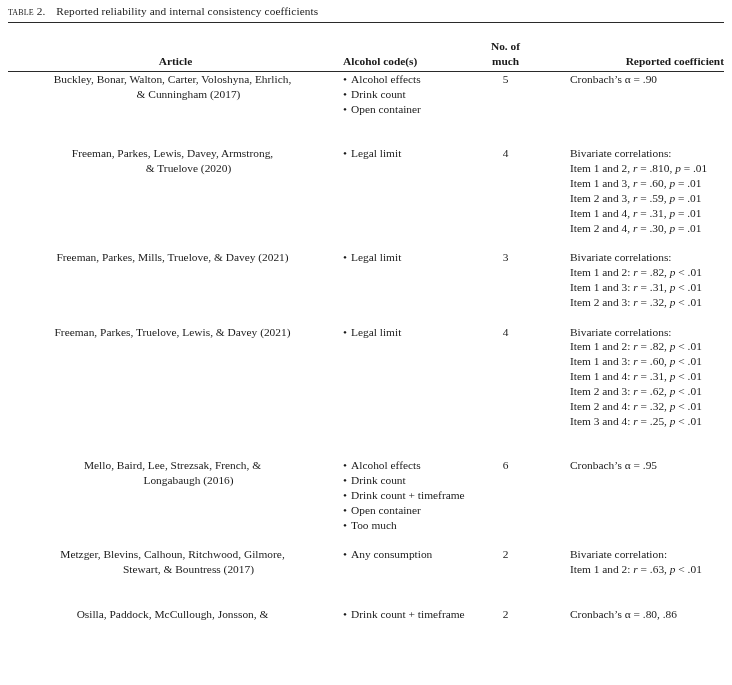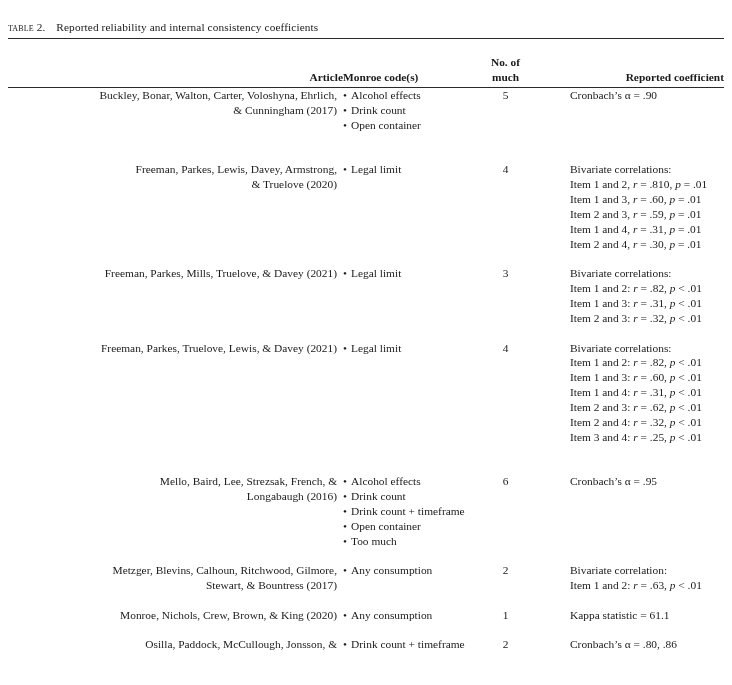--- a/index.html
+++ b/index.html
@@ -12,21 +12,21 @@
     height: 685px;
     font-family: "Liberation Serif", "DejaVu Serif", serif;
     color: #1a1a1a;
     overflow: hidden;
   }
   .table-wrap {
     position: relative;
     width: 732px;
     height: 685px;
     box-sizing: border-box;
-    padding: 16px 8px;
+    padding: 0 8px;
   }
 
   
   .caption {
     font-size: 11.3px;
     line-height: 14px;
     padding-top: 4px;
     white-space: nowrap;
     letter-spacing: 0.01em;
   }
@@ -61,33 +61,33 @@
   table.t2 col.c-measure  { width: 110px; }
   table.t2 col.c-items    { width: 105px; }
   table.t2 col.c-coef     { width: 166px; }
 
   thead th {
     font-weight: bold;
     vertical-align: bottom;
     padding: 0 0 3px 0;
     line-height: 14.6px;
   }
-  th.h-article { text-align: right; }
+  th.h-article { text-align: center; }
   th.h-measure { text-align: left; padding-left: 0; }
   th.h-items   { text-align: center; }
   th.h-coef    { text-align: right; padding-left: 12px; }
 
   .head-spacer { height: 16px; }
 
   tbody td {
     vertical-align: top;
     padding: 0;
     line-height: 14.85px;
   }
-  td.d-article { text-align: right; padding-right: 6px; }
+  td.d-article { text-align: center; padding-right: 6px; }
   td.d-measure { text-align: left; }
   td.d-items   { text-align: center; }
   td.d-coef    { text-align: left; padding-left: 12px; margin-top: 15px; }
 
   tbody tr.row-gap td { height: 14.85px; }
 
   .hang {
     display: block;
     padding-left: 16px;
     text-indent: -16px;
@@ -135,21 +135,21 @@
         <col class="c-measure">
         <col class="c-items">
         <col class="c-coef">
     </colgroup>
     <thead>
       <tr class="head-spacer">
         <td colspan="4"></td>
       </tr>
       <tr>
         <th class="h-article">Article</th>
-        <th class="h-measure">Monroe code(s)</th>
+        <th class="h-measure">Alcohol code(s)</th>
         <th class="h-items">
           <span class="num">No. of</span>
           <span class="num">much</span>
         </th>
         <th class="h-coef">Reported coefficient</th>
       </tr>
     </thead>
   </table>
 
   <hr class="rule rule-head">
@@ -284,34 +284,20 @@
           </td>
           <td class="d-items">2</td>
           <td class="d-coef">
             <span class="coef-line">Bivariate correlation:</span>
             <span class="coef-line">Item 1 and 2: <i class="v">r</i> = .63, <i class="v">p</i> &lt; .01</span>
           </td>
         </tr>
         <tr class="row-gap">
           <td colspan="4"></td>
         </tr>
-        <tr>
-          <td class="d-article">
-            <span class="hang">Monroe, Nichols, Crew, Brown, &amp; King (2020)</span>
-          </td>
-          <td class="d-measure">
-            <ul class="bullets">
-              <li>Any consumption</li>
-            </ul>
-          </td>
-          <td class="d-items">1</td>
-          <td class="d-coef">
-            <span class="coef-line">Kappa statistic = 61.1</span>
-          </td>
-        </tr>
         <tr class="row-gap">
           <td colspan="4"></td>
         </tr>
         <tr>
           <td class="d-article">
             <span class="hang">Osilla, Paddock, McCullough, Jonsson, &amp;<br></span>
           </td>
           <td class="d-measure">
             <ul class="bullets">
               <li>Drink count + timeframe</li>

